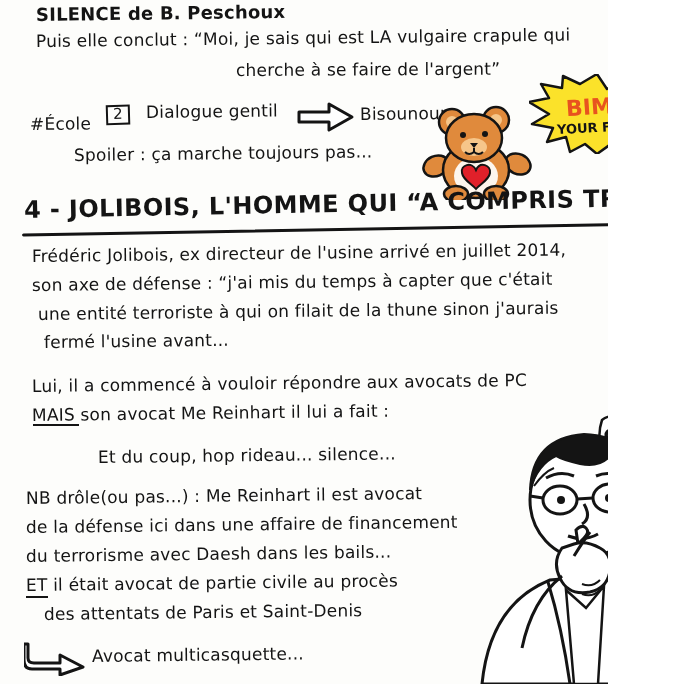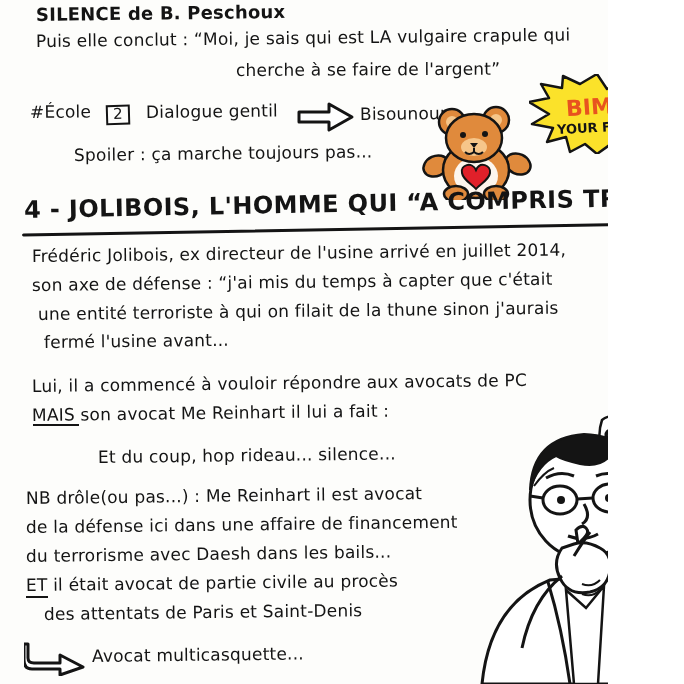--- a/index.html
+++ b/index.html
@@ -141,21 +141,21 @@
 <body>
 
 <div id="page">
 
   <div class="hand hw top-title slant2" style="left:36px; top:6px;">SILENCE de B. Peschoux</div>
 
   <div class="hand hw slant2" style="left:36px; top:33px;">Puis elle conclut : “Moi, je sais qui est LA vulgaire crapule qui</div>
 
   <div class="hand hw slant0" style="left:236px; top:62px;">cherche à se faire de l'argent”</div>
 
-  <div class="hand hw slant2" style="left:30px; top:104px;">#École</div>
+  <div class="hand hw slant2" style="left:30px; top:116px;">#École</div>
   <div class="hand slant2" style="left:106px; top:104px;">
     <span class="numbox">2</span>
   </div>
   <div class="hand hw slant2" style="left:146px; top:104px;">Dialogue gentil</div>
 
   <div class="arrow-out" style="left:296px; top:100px;">
     <svg width="60" height="34" viewBox="0 0 60 34">
       <path d="M3 12 L33 12 L33 4 L56 17 L33 30 L33 22 L3 22 Z" fill="#ffffff" stroke="#141414" stroke-width="3" stroke-linejoin="round"></path>
     </svg>
   </div>

